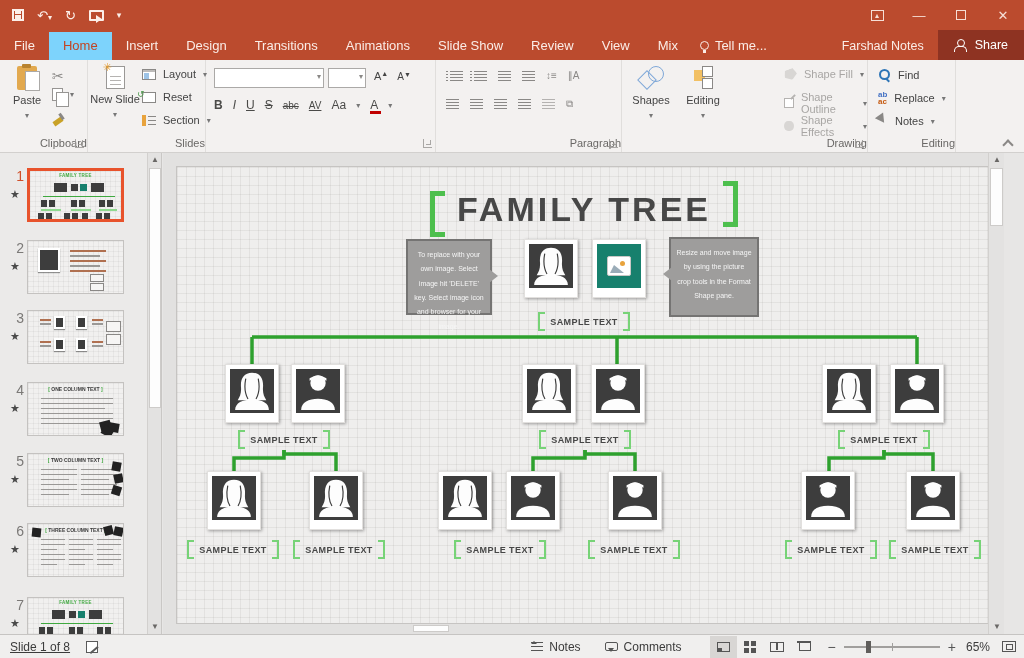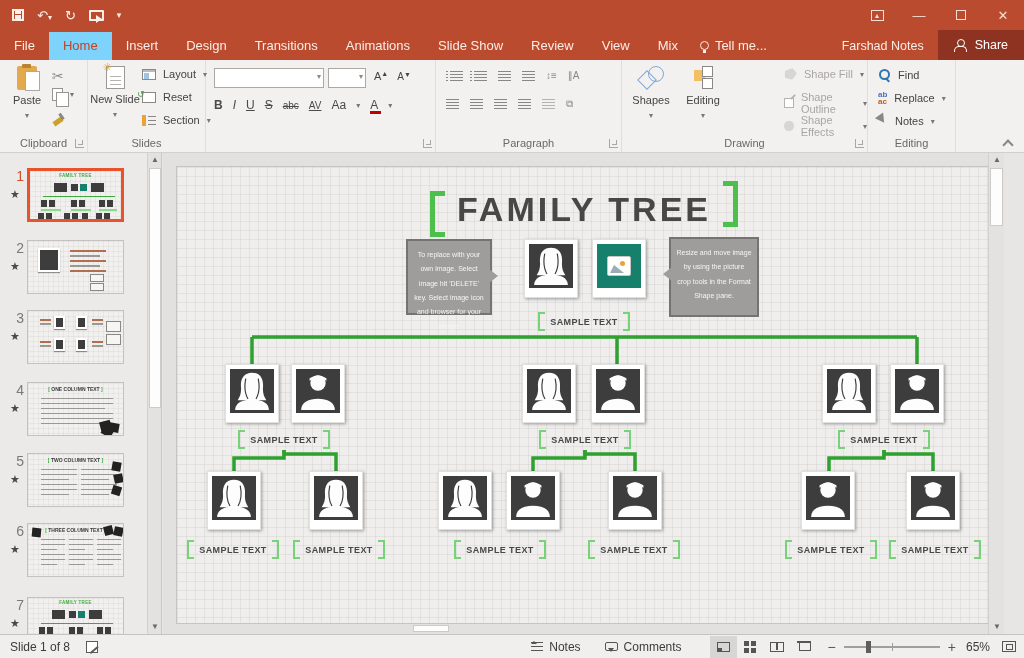--- a/index.html
+++ b/index.html
@@ -34,21 +34,21 @@
   .tab-spacer{flex:1;}
   .user-name{font-size:12.5px;color:#FBEDE7;padding:6px 14px 7px;}
   .share-btn{background:#8E3322;color:#fff;font-size:12.5px;height:30px;display:flex;align-items:center;gap:7px;padding:0 16px;}
   .ic-person{width:14px;height:13px;position:relative;}
   .ic-person::before{content:"";position:absolute;left:3px;top:0;width:6px;height:6px;border:1.5px solid #fff;border-radius:50%;}
   .ic-person::after{content:"";position:absolute;left:0;bottom:0;width:11px;height:5px;border:1.5px solid #fff;border-bottom:none;border-radius:5px 5px 0 0;}
 
   
   .ribbon{position:absolute;left:0;top:60px;width:100%;height:93px;background:#F3F1F0;border-bottom:1px solid #D2D0CE;}
   .rgroup{position:absolute;top:0;height:92px;border-right:1px solid #E0DEDC;}
-  .rgroup-label{position:absolute;left:0;right:0;bottom:3px;text-align:center;font-size:11px;color:#6A6866;}
+  .rgroup-label{position:absolute;left:0;right:0;bottom:3px;text-align:right;font-size:11px;color:#6A6866;}
   .dlg{position:absolute;right:3px;bottom:4px;width:9px;height:9px;border-left:1px solid #979593;border-bottom:1px solid #979593;opacity:.8;}
   .dlg::after{content:"";position:absolute;right:1px;top:1px;width:4px;height:4px;border-right:1px solid #979593;border-bottom:1px solid #979593;}
   .bigbtn{position:absolute;top:4px;width:50px;text-align:center;font-size:11px;color:#444;line-height:1.25;}
   .bigbtn .bicon{margin:2px auto 4px;}
   .drop{font-size:8px;color:#777;}
   .smallrow{position:absolute;display:flex;align-items:center;gap:7px;font-size:11px;color:#444;}
   .grayed{color:#A8A6A4;}
   
   .ic-clipboard{width:20px;height:24px;background:#E2A94F;border-radius:2px;position:relative;}
   .ic-clipboard::before{content:"";position:absolute;left:5px;top:-2px;width:9px;height:4px;background:#B9832F;border-radius:1px;}
@@ -165,21 +165,21 @@
   .connector-svg{position:absolute;left:0;top:0;pointer-events:none;}
   
   .v-scroll{position:absolute;right:0;top:0;width:16px;height:481px;background:#E3E2E1;border-left:1px solid #D2D0CE;}
   .v-scroll .arrow{position:absolute;left:0;width:16px;height:14px;text-align:center;font-size:8px;color:#6A6866;line-height:14px;}
   .v-scroll .thumb{position:absolute;left:1px;width:13px;background:#FDFDFD;border:1px solid #CDCBC9;}
   .h-thumb{position:absolute;left:250px;bottom:2px;width:36px;height:7px;background:#FDFDFD;border:1px solid #CDCBC9;}
 
   
   .statusbar{position:absolute;left:0;bottom:0;width:100%;height:24px;background:#F0EFEE;border-top:1px solid #C6C4C2;
      display:flex;align-items:center;font-size:12px;color:#3B3B3B;}
-  .sb-left{display:flex;align-items:center;gap:16px;padding-left:10px;}
+  .sb-left{display:flex;align-items:center;gap:16px;padding-left:10px;text-decoration:underline;}
   .ic-proof{width:12px;height:12px;border:1px solid #5A5A5A;background:#fff;position:relative;}
   .ic-proof::after{content:"";position:absolute;left:2px;top:7px;width:10px;height:1.5px;background:#5A5A5A;transform:rotate(-40deg);}
   .sb-right{margin-left:auto;display:flex;align-items:center;gap:0;padding-right:8px;}
   .sb-item{display:flex;align-items:center;gap:6px;padding:0 12px;height:24px;}
   .ic-notes{width:12px;height:9px;background:repeating-linear-gradient(#555 0 1.5px,transparent 1.5px 4px);position:relative;}
   .ic-notes::before{content:"";position:absolute;left:0;top:-4px;width:0;height:0;border:3px solid transparent;border-bottom:3px solid #555;}
   .ic-comments{width:13px;height:9px;border:1.5px solid #555;border-radius:2px;position:relative;}
   .ic-comments::after{content:"";position:absolute;left:2px;bottom:-5px;border:3px solid transparent;border-top:4px solid #555;}
   .viewbtn{width:27px;height:22px;display:flex;align-items:center;justify-content:center;}
   .viewbtn.selected{background:#D8D6D4;}

